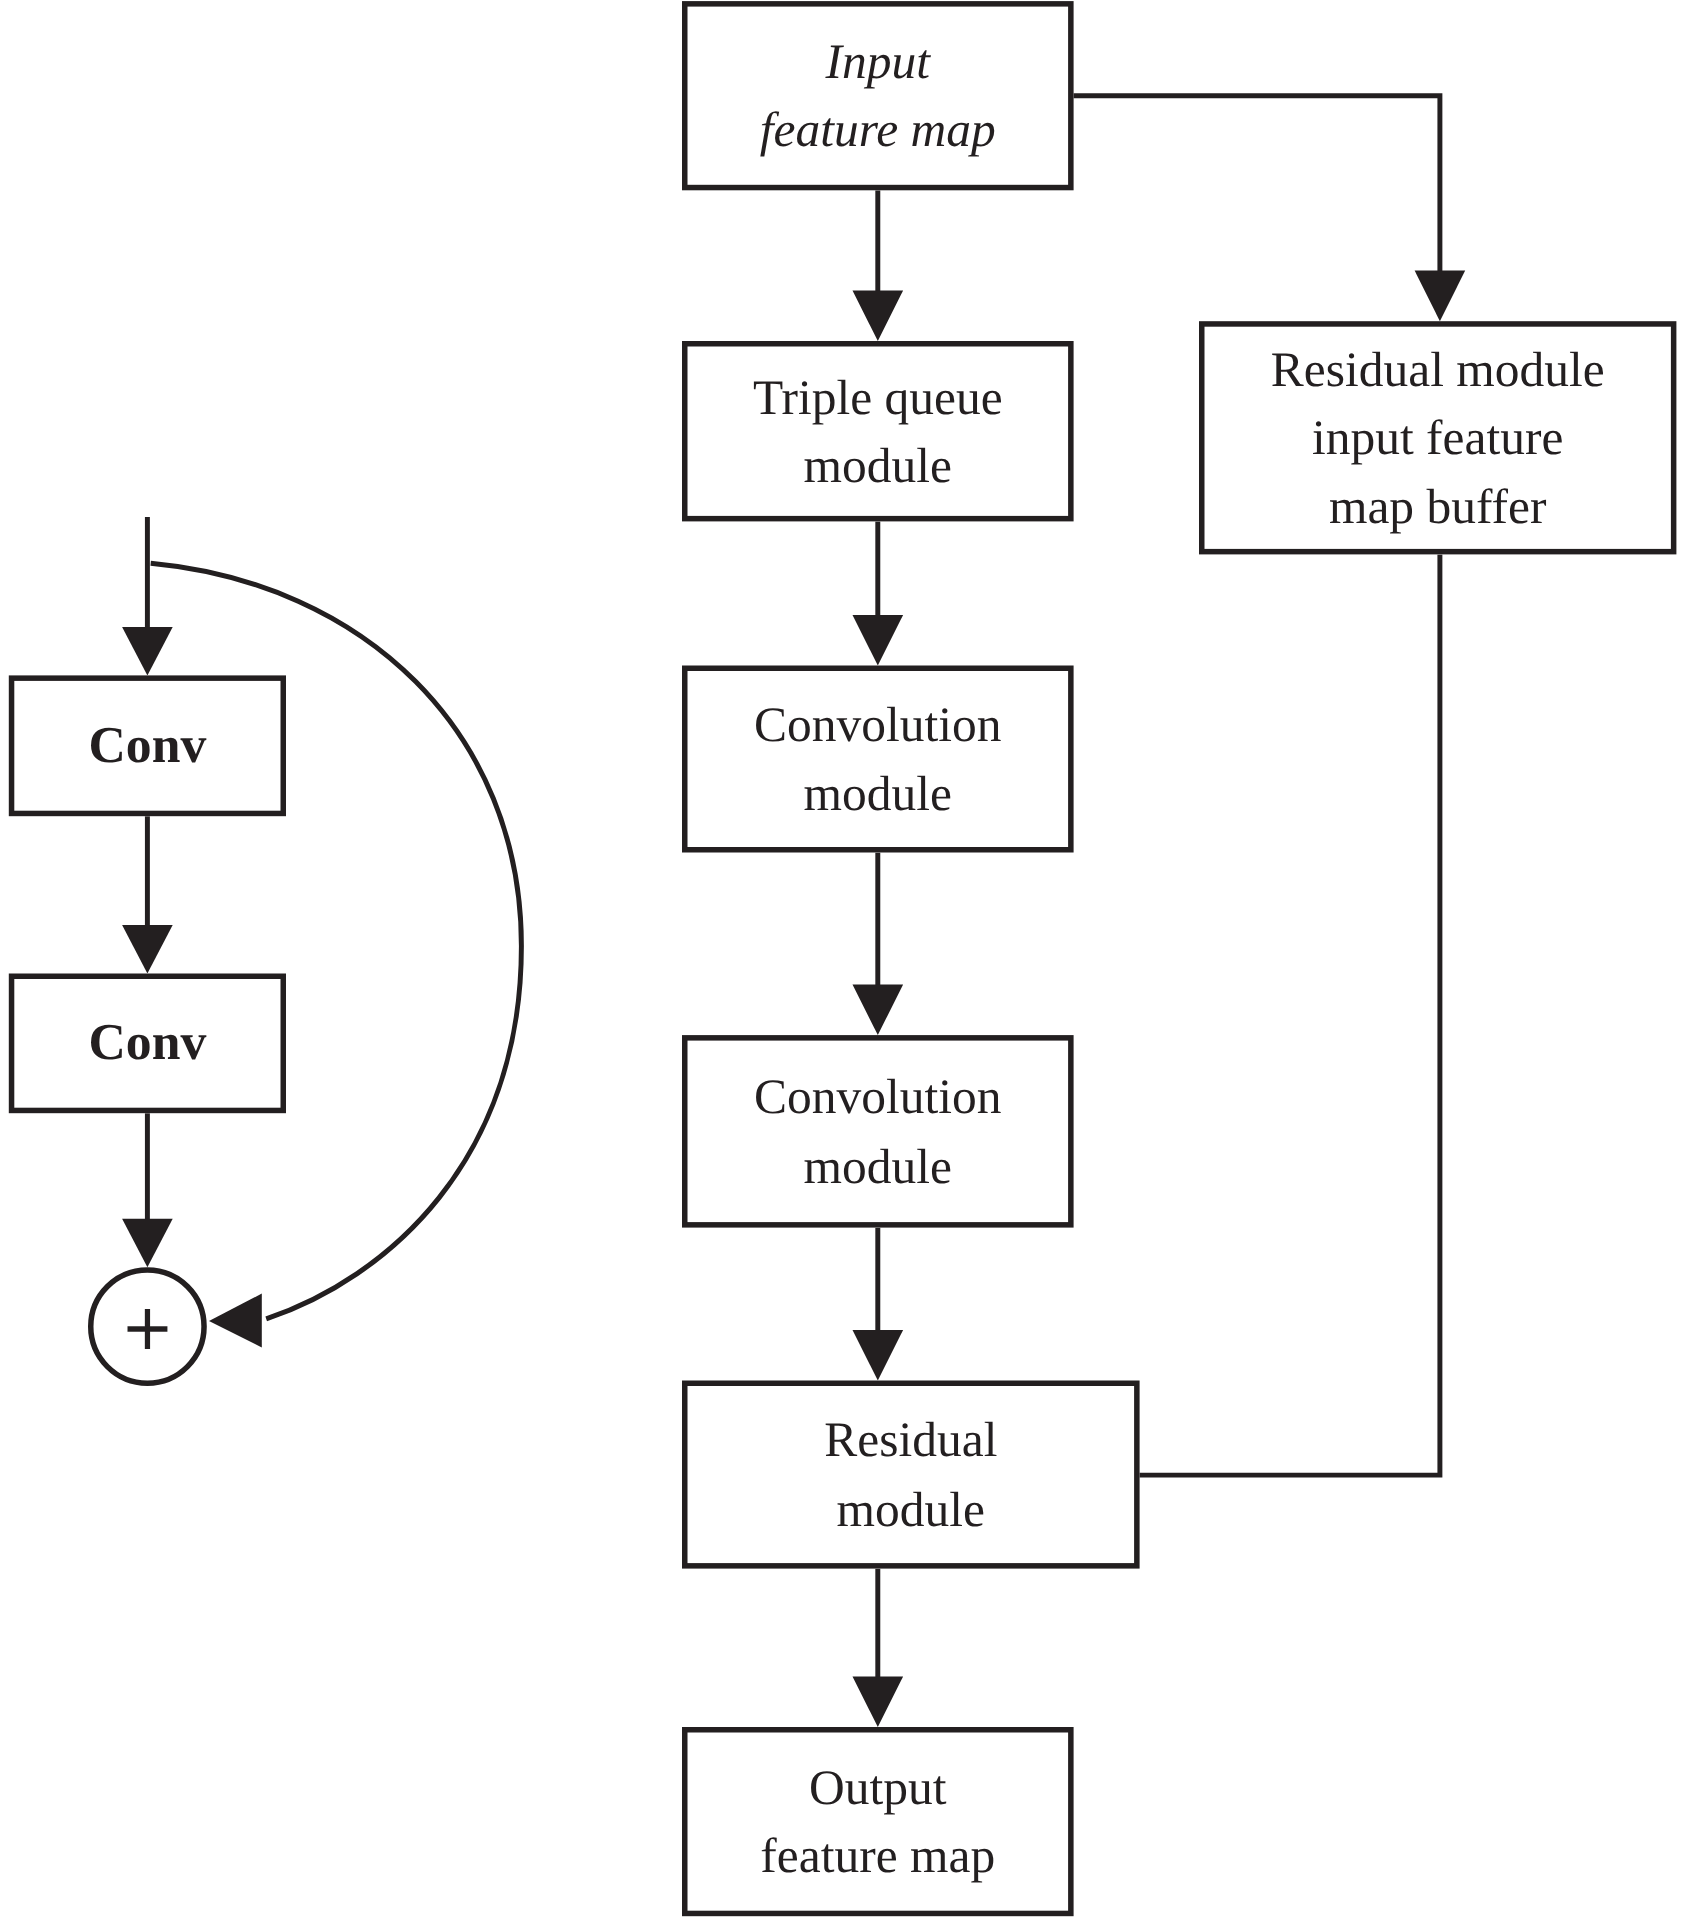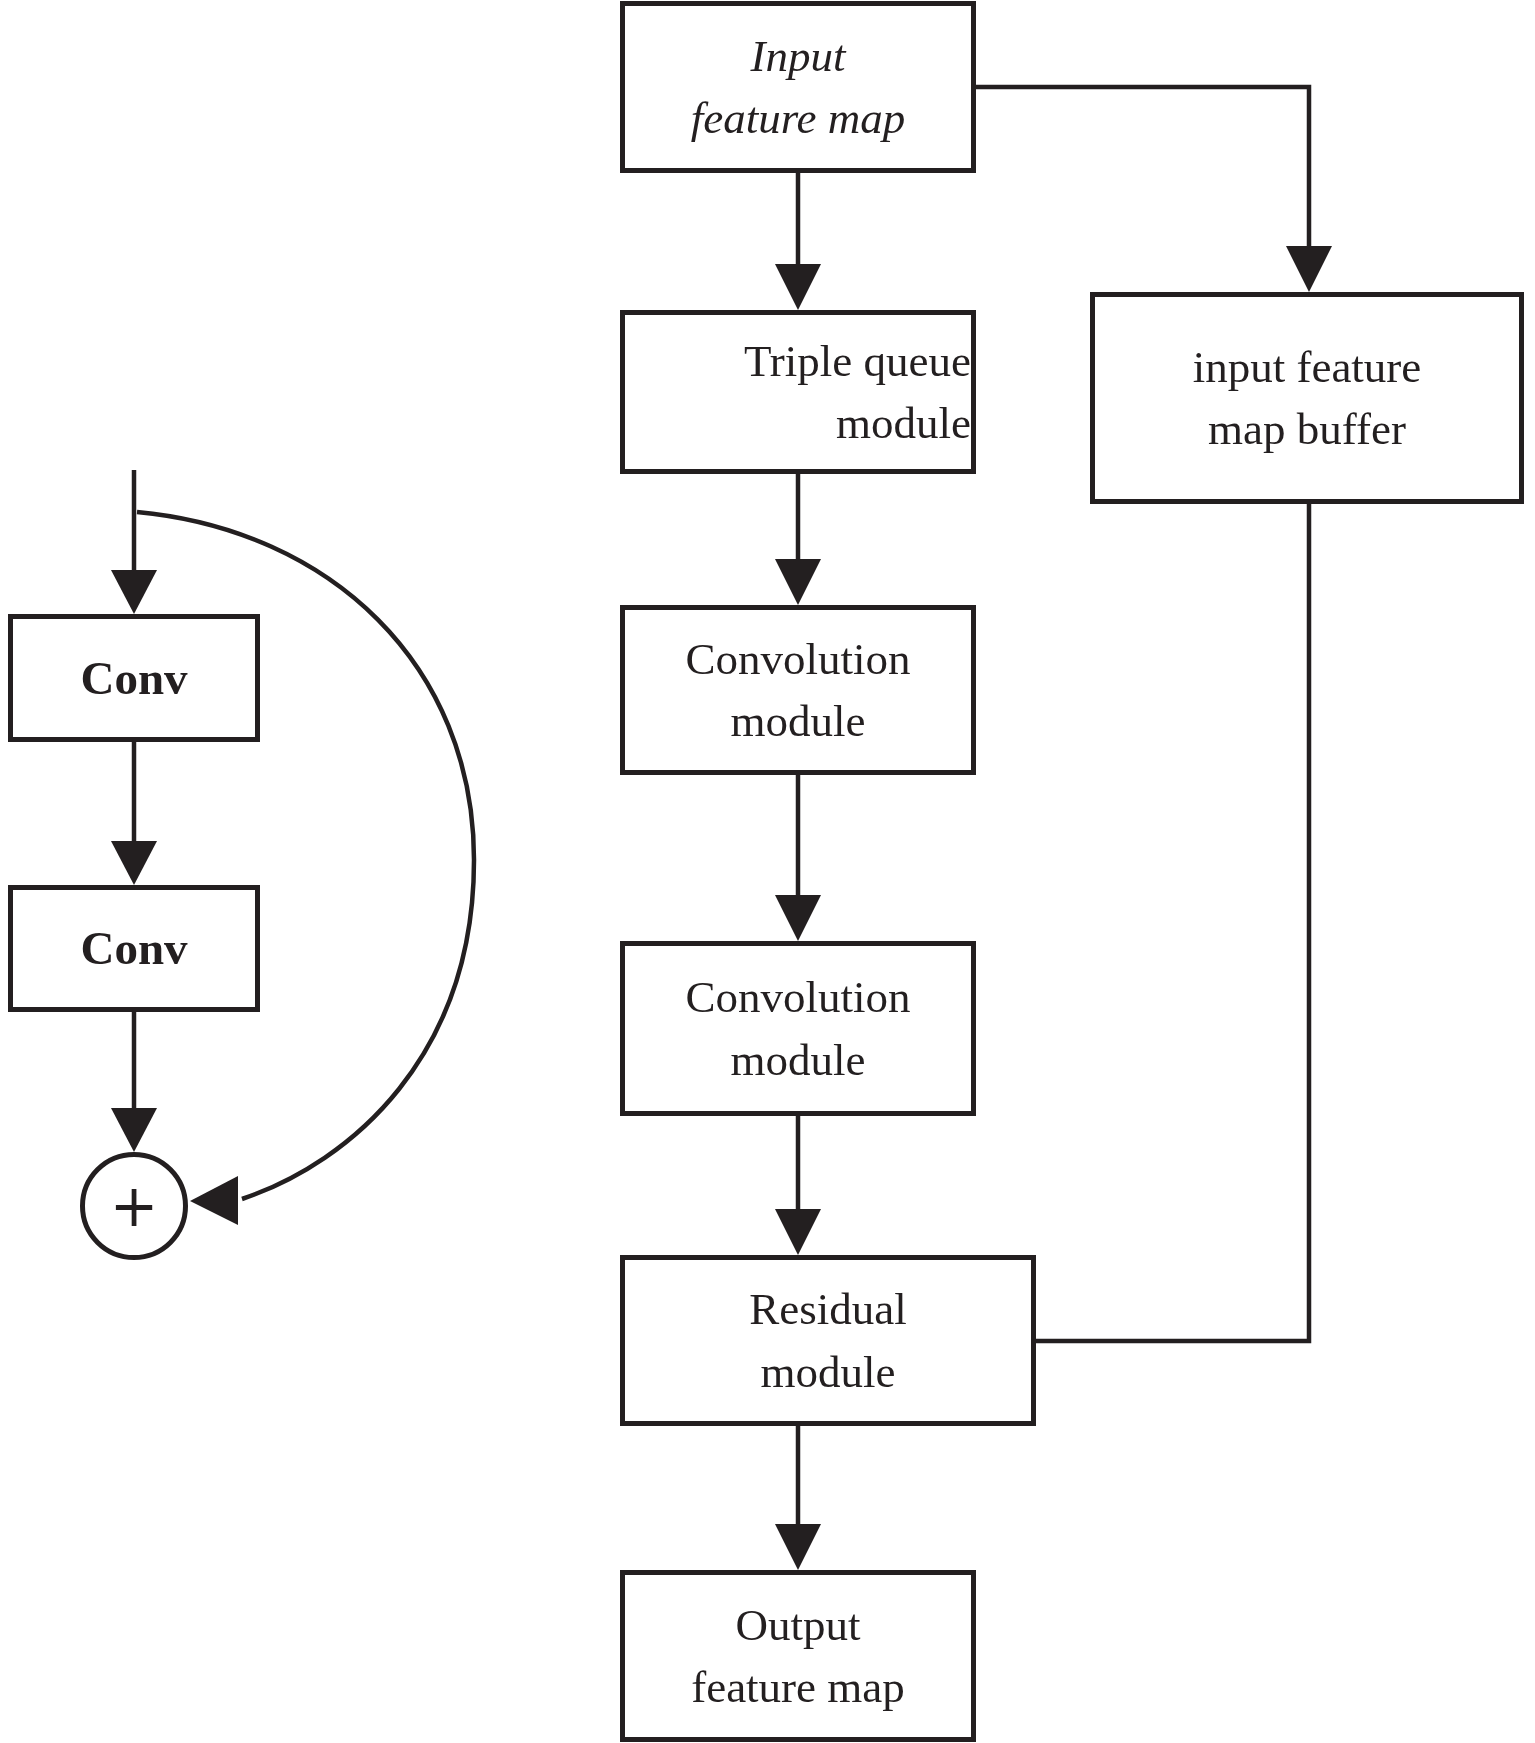--- a/index.html
+++ b/index.html
@@ -64,21 +64,21 @@
     background: #ffffff;
     display: flex;
     justify-content: center;
     align-items: center;
     font-size: 58px;
     font-family: "DejaVu Sans", sans-serif;
     font-weight: 400;
   }
   
   .n-input    { left: 620px;  top: 1px;    width: 356px; height: 172px; font-style: italic; }
-  .n-tqb      { left: 620px;  top: 310px;  width: 356px; height: 164px; align-items: flex-end; }
+  .n-tqb      { left: 620px;  top: 310px;  width: 356px; height: 164px; }
   .n-conv1    { left: 620px;  top: 605px;  width: 356px; height: 170px; }
   .n-conv2    { left: 620px;  top: 941px;  width: 356px; height: 175px; }
   .n-residual { left: 620px;  top: 1255px; width: 416px; height: 171px; }
   .n-output   { left: 620px;  top: 1570px; width: 356px; height: 172px; }
   .n-rbuf     { left: 1090px; top: 292px;  width: 434px; height: 212px; }
   .n-iconv1   { left: 8px;    top: 614px;  width: 252px; height: 128px; }
   .n-iconv2   { left: 8px;    top: 885px;  width: 252px; height: 127px; }
 </style>
 </head>
 <body>
@@ -169,17 +169,18 @@
     <div class="line">Residual</div>
     <div class="line">module</div>
   </div>
 
   <div class="node n-output">
     <div class="line">Output</div>
     <div class="line">feature map</div>
   </div>
 
   <div class="node n-rbuf">
+    <div class="line">Residual module</div>
     <div class="line">input feature</div>
     <div class="line">map buffer</div>
   </div>
 
 </div>
 
 </body></html>

